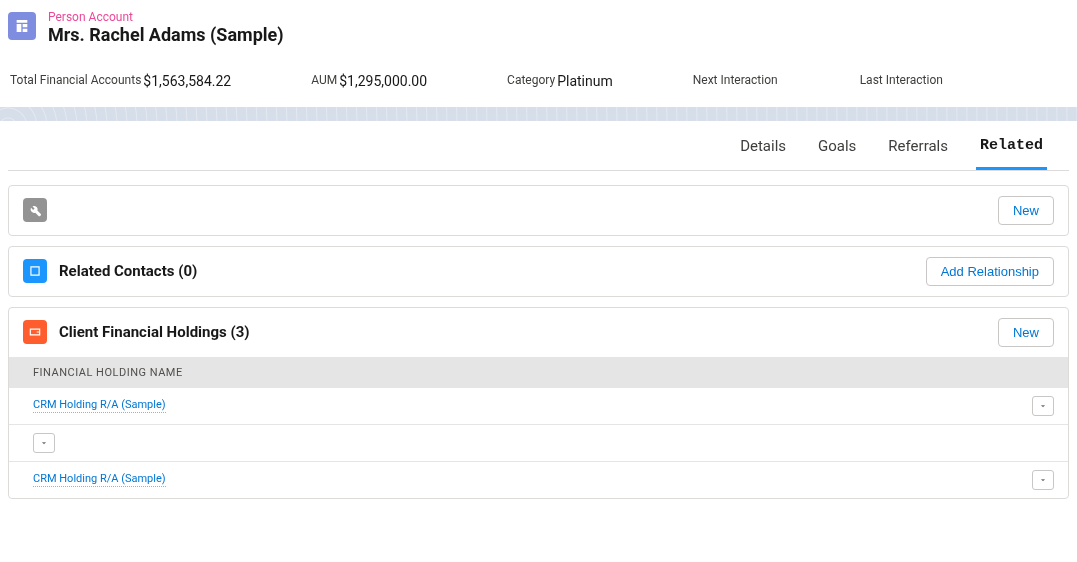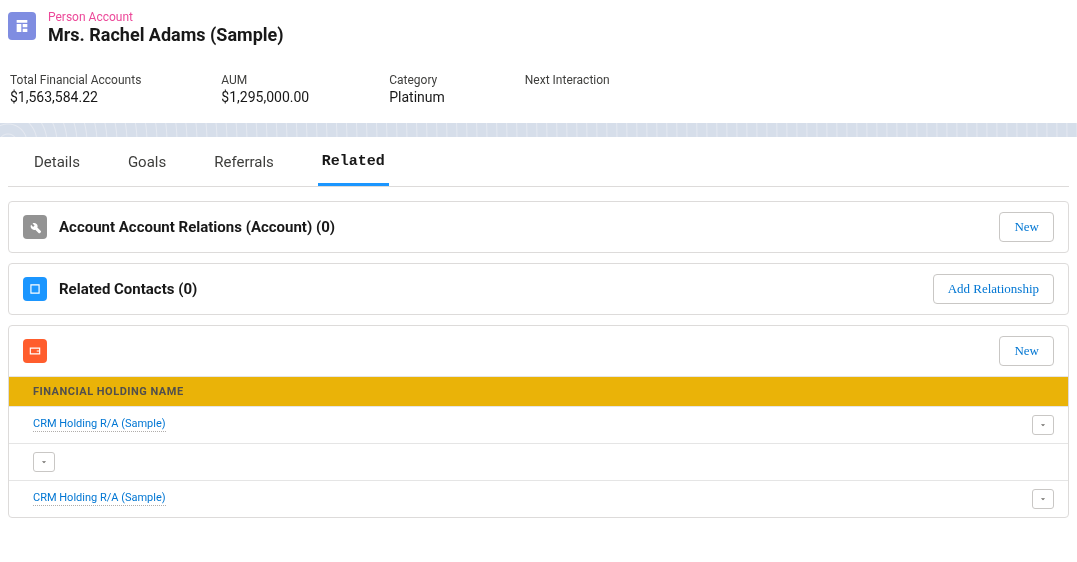--- a/index.html
+++ b/index.html
@@ -52,43 +52,43 @@
       line-height: 1.25;
     }
     .metrics-bar {
       display: flex;
       gap: 80px;
       padding: 14px 10px 18px 10px;
       background: #fff;
     }
     .metric {
       display: flex;
-      flex-direction: column;
       gap: 2px;
     }
     .metric-label {
       font-size: 12px;
       color: #3e3e3c;
     }
     .metric-value {
       font-size: 14px;
       color: #181818;
     }
     .wave-band {
       height: 14px;
       background: #cdd6e5;
       background-image: repeating-radial-gradient(circle at 8px 20px, rgba(255,255,255,0) 0, rgba(255,255,255,0) 8px, rgba(255,255,255,0.35) 9px, rgba(255,255,255,0) 10px);
       opacity: 0.8;
     }
     .tabs {
       display: flex;
-      gap: 40px;
+      gap: 24px;
       padding: 0 22px;
       border-bottom: 1px solid #dddbda;
       margin: 0 8px;
+      justify-content: flex-end;
     }
     .tab {
       padding: 16px 4px 12px 4px;
       font-size: 15px;
       color: #3e3e3c;
       cursor: pointer;
       border-bottom: 3px solid transparent;
       position: relative;
     }
     .tab.active {
@@ -140,29 +140,29 @@
       color: #181818;
     }
     .btn {
       border: 1px solid #c9c7c5;
       background: #fff;
       color: #0176d3;
       font-size: 13px;
       padding: 6px 14px;
       border-radius: 4px;
       cursor: pointer;
-      font-family: Liberation Serif, serif;
+      font-family: Liberation Sans, sans-serif;
     }
     .table-header {
-      background: #eab308;
+      background: #e5e5e5;
       border-top: 1px solid #e5e5e5;
       border-bottom: 1px solid #e5e5e5;
       padding: 8px 24px;
       font-size: 11px;
-      font-weight: 700;
+      font-weight: 400;
       color: #514f4d;
       letter-spacing: 0.5px;
     }
     .table-row {
       display: flex;
       align-items: center;
       justify-content: space-between;
       padding: 8px 14px 8px 24px;
       border-bottom: 1px solid #e5e5e5;
     }
@@ -217,20 +217,24 @@
   <div class="metric">
     <span class="metric-label">AUM</span>
     <span class="metric-value">$1,295,000.00</span>
   </div>
   <div class="metric">
     <span class="metric-label">Category</span>
     <span class="metric-value">Platinum</span>
   </div>
   <div class="metric">
     <span class="metric-label">Next Interaction</span>
+    <span class="metric-value"></span>
+  </div>
+  <div class="metric">
+    <span class="metric-label">Last Interaction</span>
     <span class="metric-value"></span>
   </div>
 </div>
 
 <div class="wave-band"></div>
 
 <div class="tabs">
   <div class="tab">Details</div>
   <div class="tab">Goals</div>
   <div class="tab">Referrals</div>
@@ -240,21 +244,20 @@
 <div class="content">
 
   <div class="card">
     <div class="card-header">
       <div class="card-header-left">
         <div class="card-icon gray">
           <svg viewBox="0 0 24 24">
               <path d="M22 19l-6-6c1-2 .5-4.5-1.3-6.3-1.9-1.9-4.7-2.2-6.9-.9l3.5 3.5-2.5 2.5L5.3 8.3c-1.3 2.2-1 5 .9 6.9C8 17 10.5 17.5 12.5 16.5l6 6c.5.5 1.3.5 1.8 0l1.7-1.7c.5-.5.5-1.3 0-1.8z"></path>
             </svg>
         </div>
-        <span class="card-title">Account Account Relations (Account) (0)</span>
       </div>
       <button class="btn">New</button>
     </div>
   </div>
 
   <div class="card">
     <div class="card-header">
       <div class="card-header-left">
         <div class="card-icon blue">
           <svg viewBox="0 0 24 24">
@@ -268,20 +271,21 @@
   </div>
 
   <div class="card">
     <div class="card-header">
       <div class="card-header-left">
         <div class="card-icon orange">
           <svg viewBox="0 0 24 24">
               <path d="M3 6h18v12H3z M5 8v8h14V8H5z M15 11h4v2h-4z"></path>
             </svg>
         </div>
+        <span class="card-title">Client Financial Holdings (3)</span>
       </div>
       <button class="btn">New</button>
     </div>
     <div class="table-header">FINANCIAL HOLDING NAME</div>
 
     <div class="table-row">
       <a class="link">CRM Holding R/A (Sample)</a>
       <div class="row-action-btn">
         <svg viewBox="0 0 24 24">
             <path d="M7 10l5 5 5-5z"></path>

